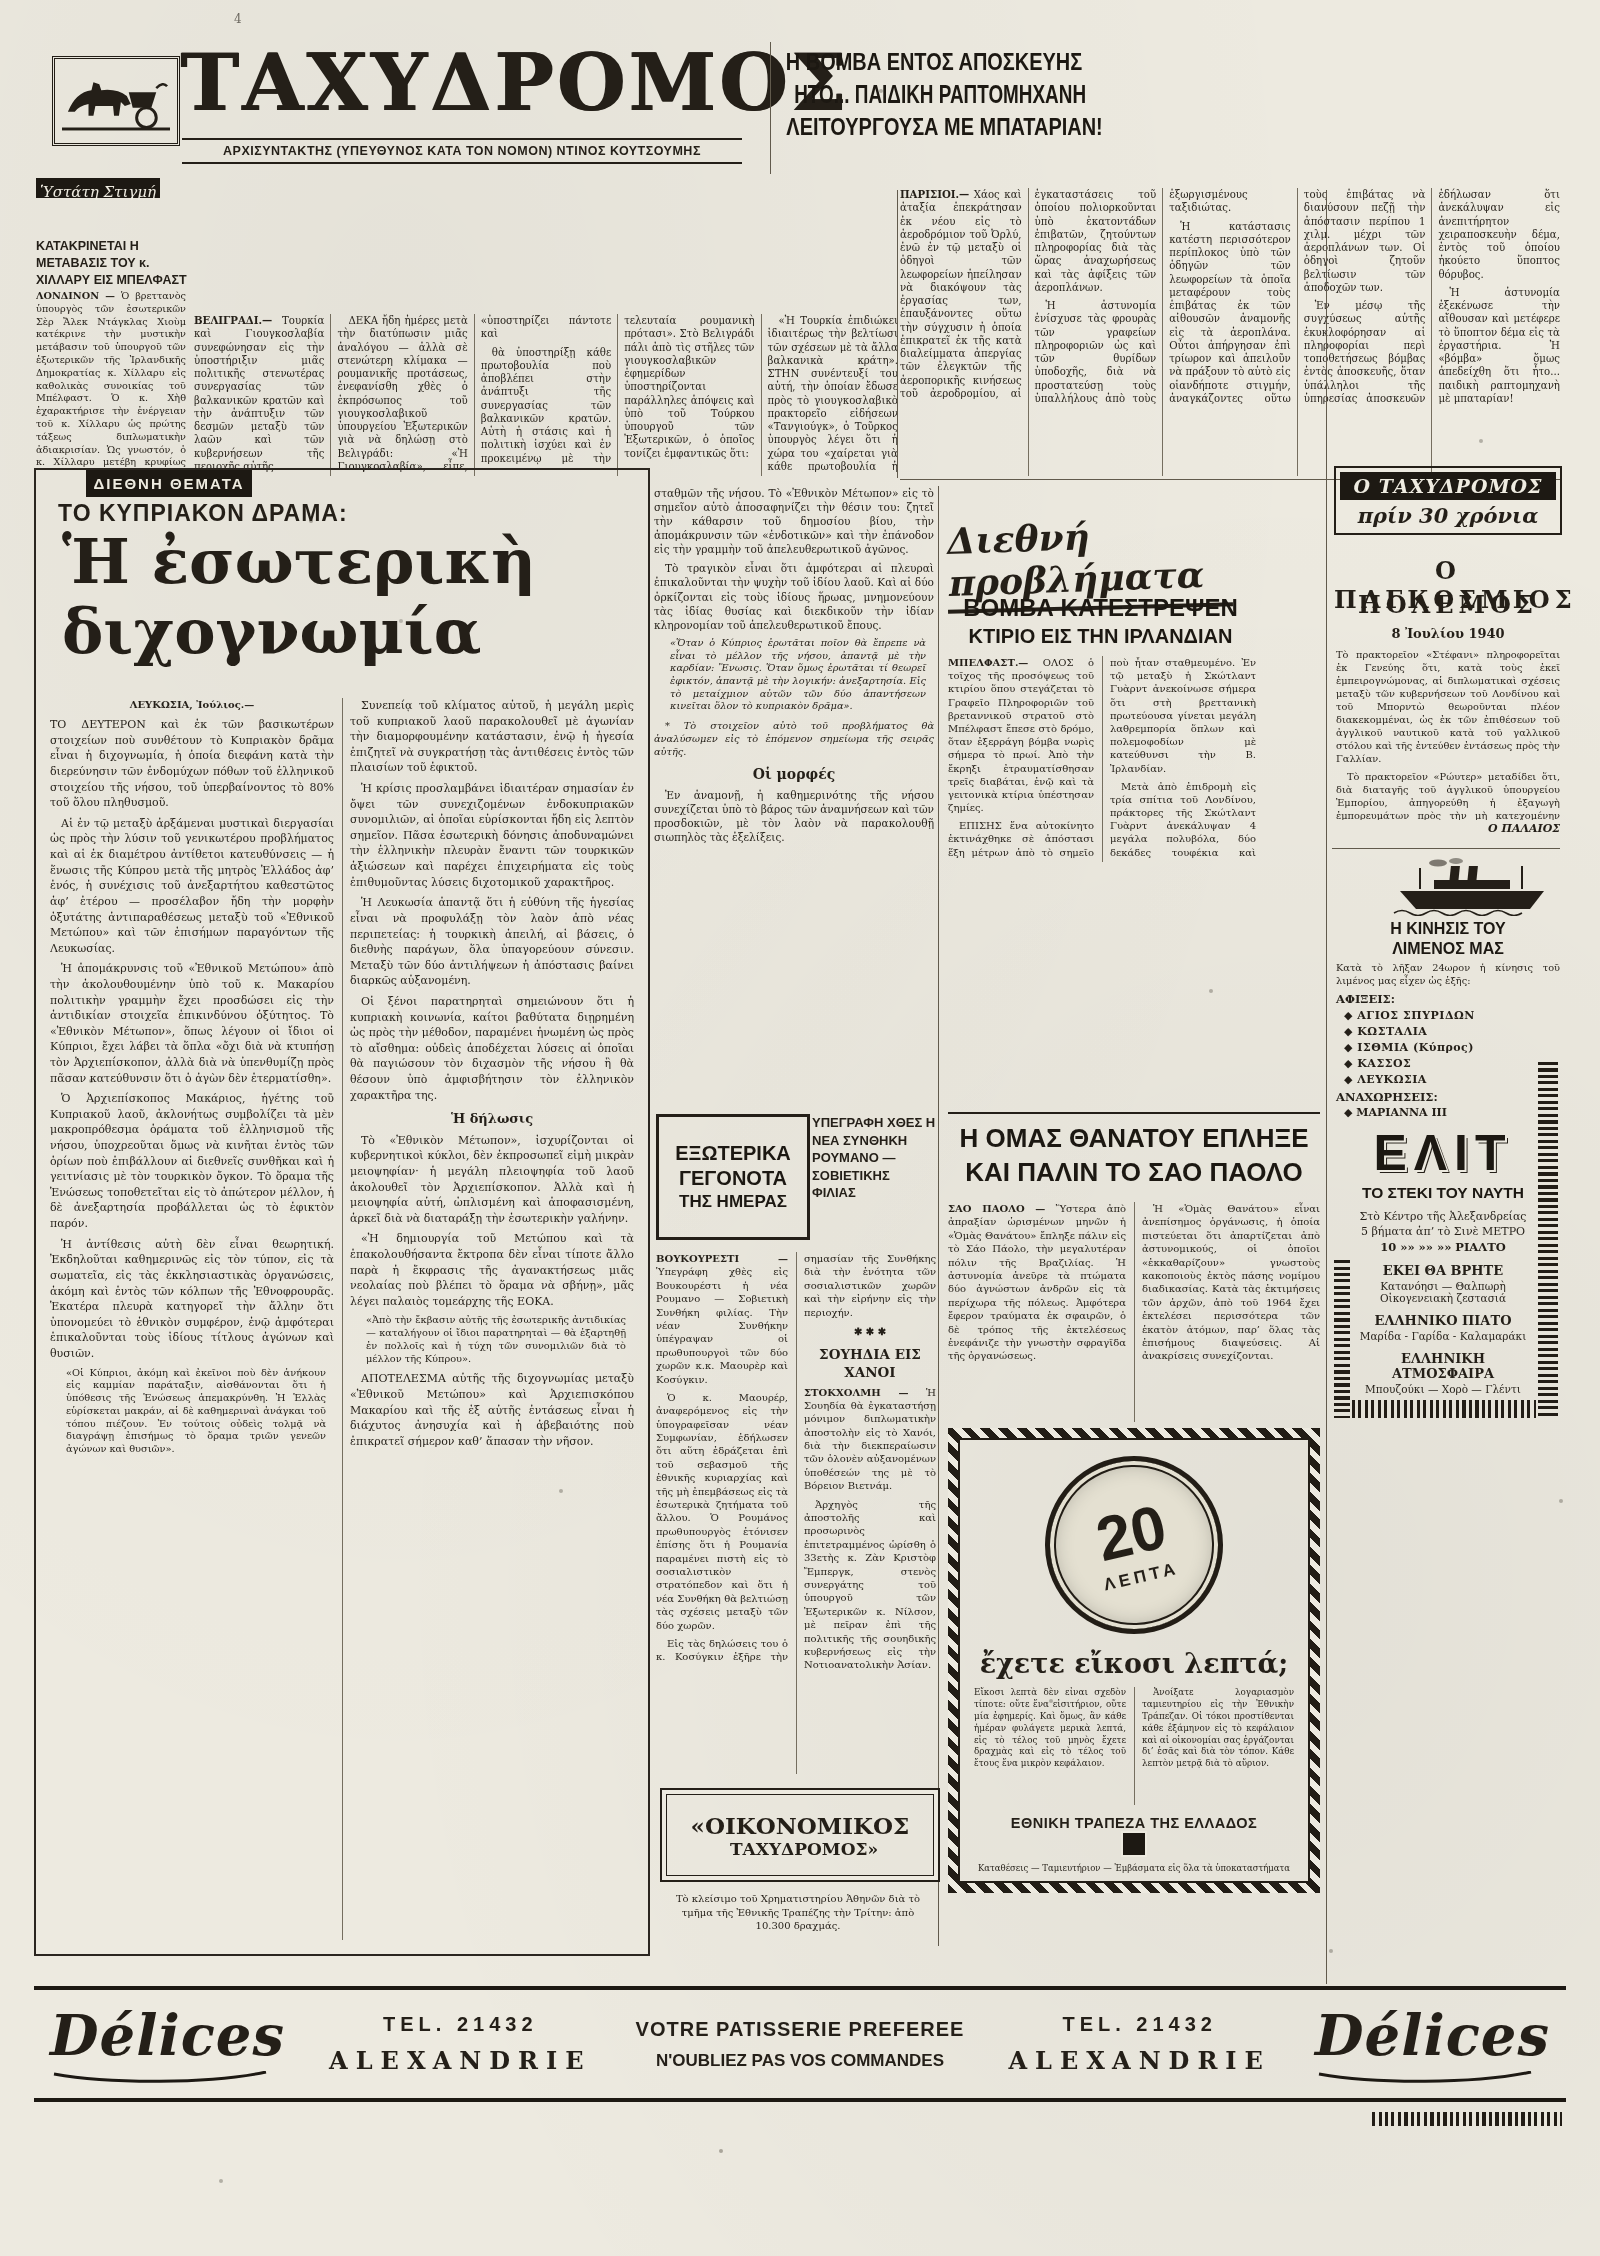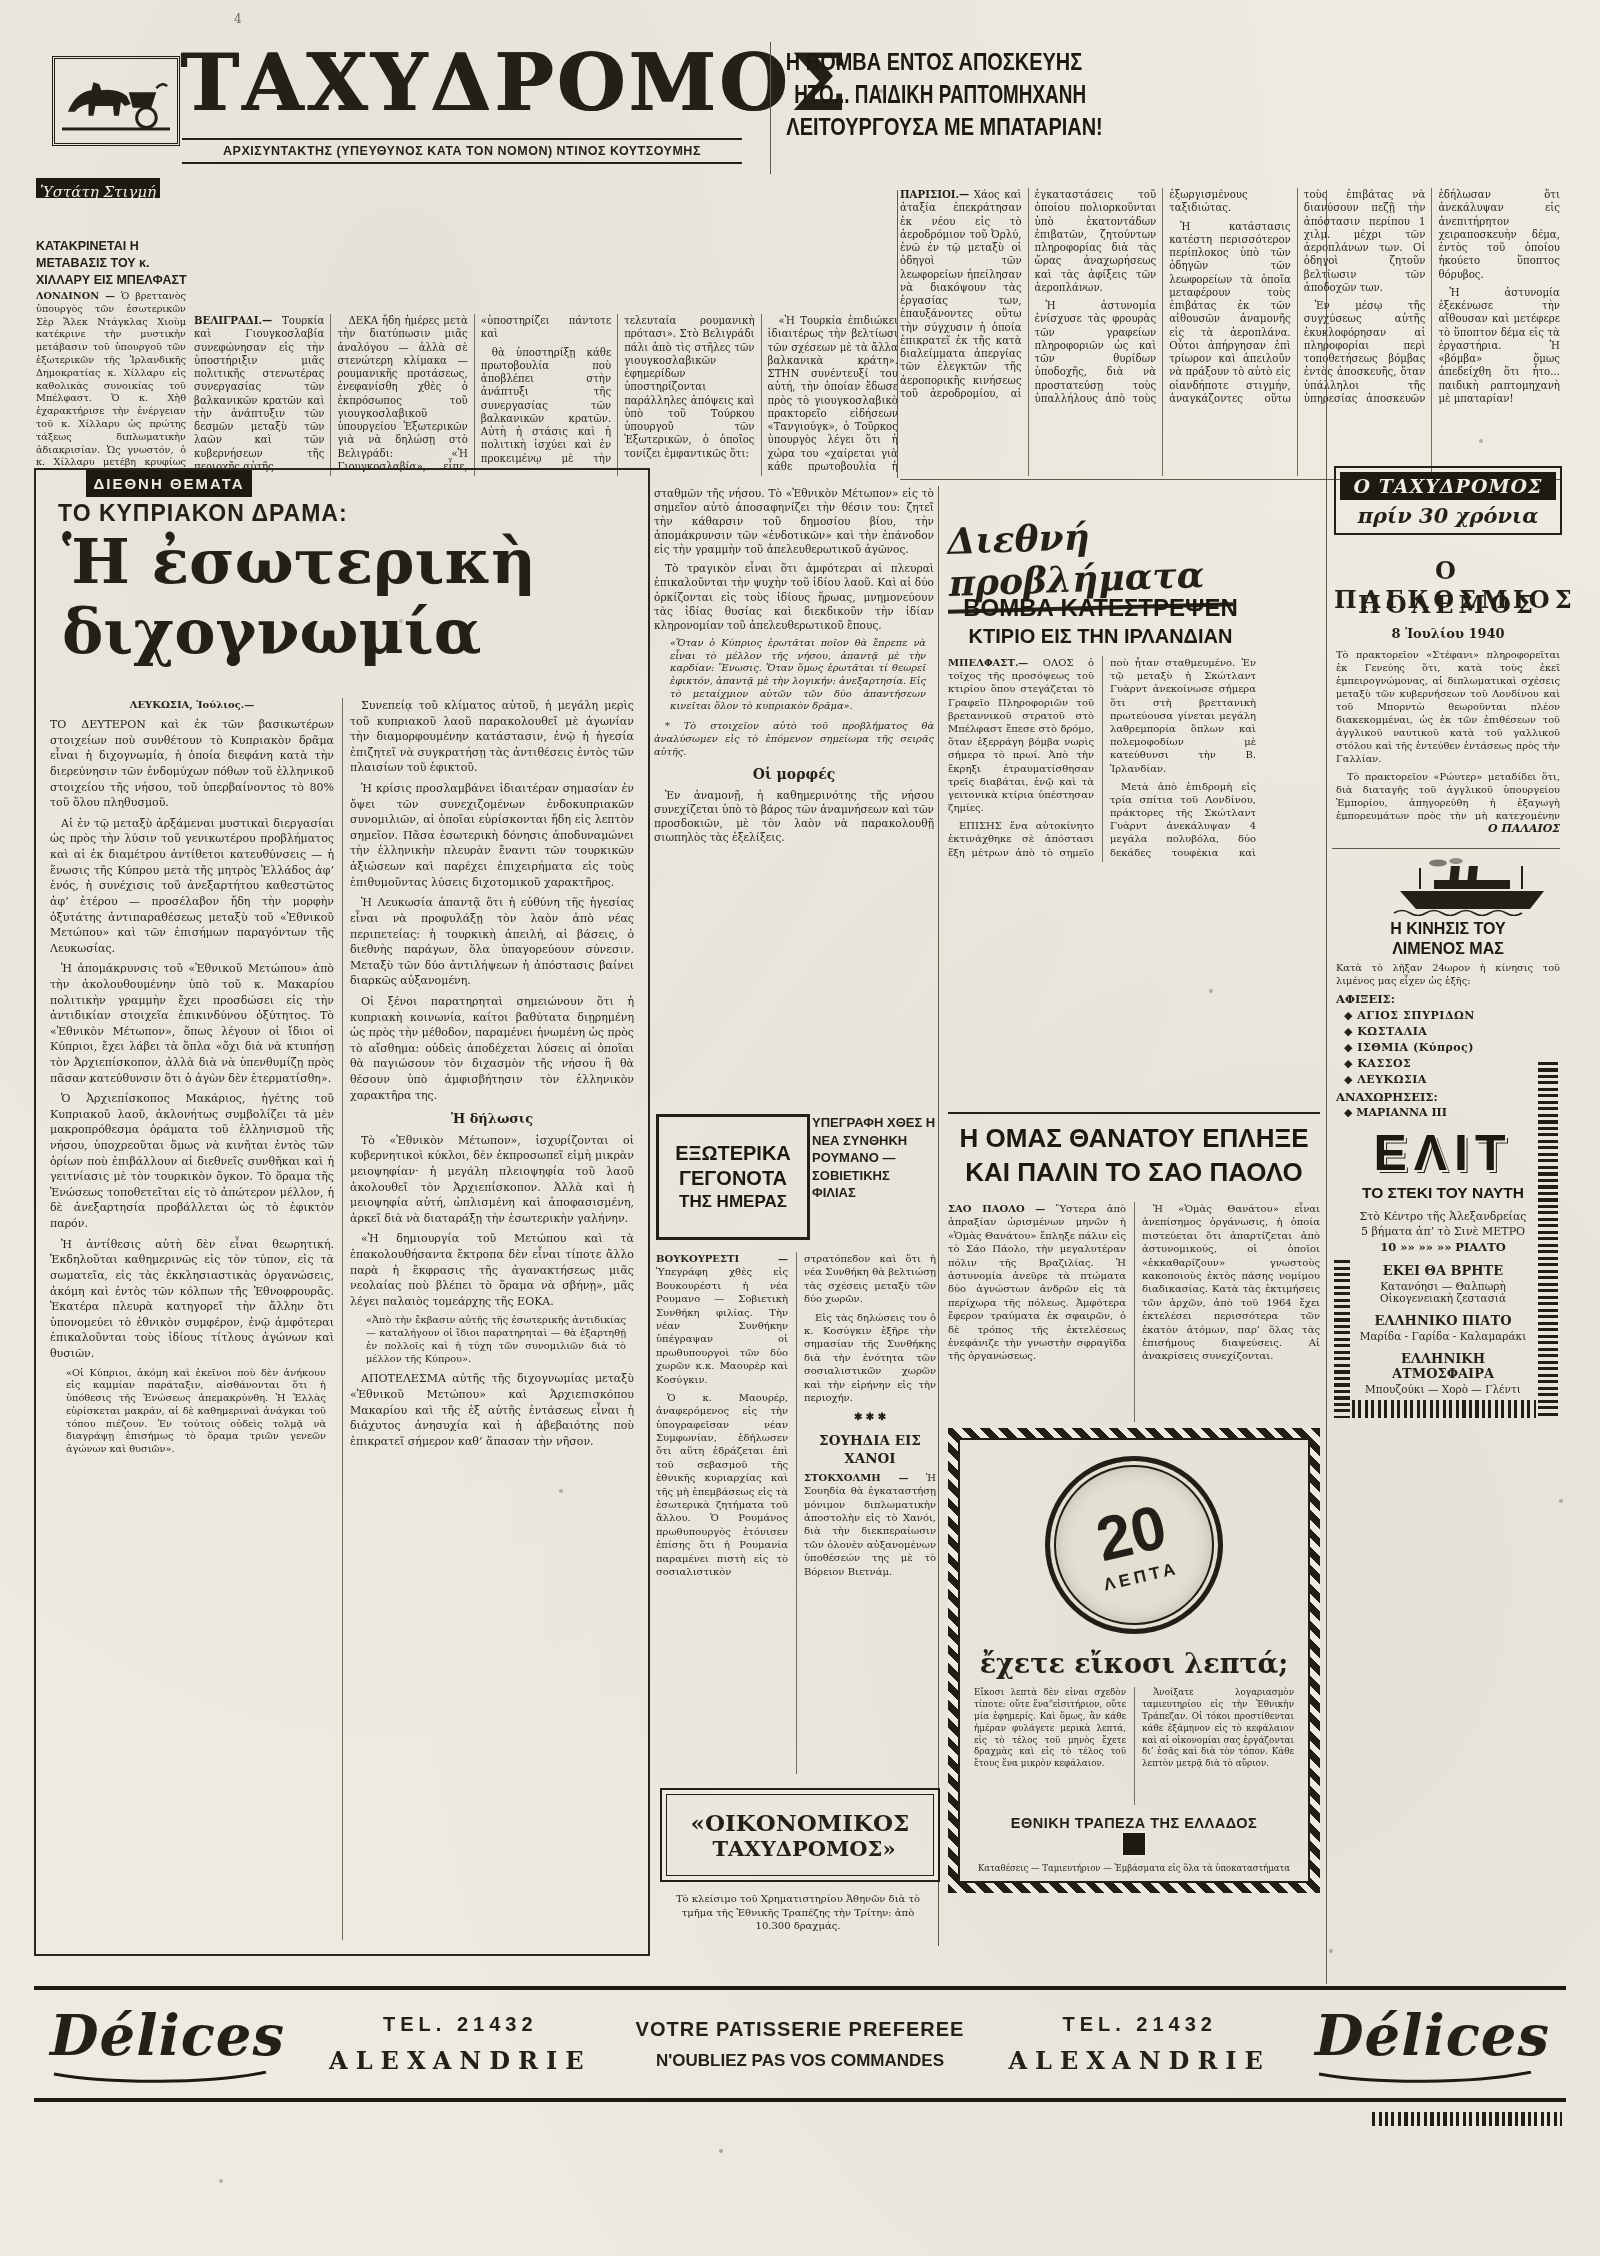--- a/index.html
+++ b/index.html
@@ -158,20 +158,21 @@
     <div class="hl" style="font-size:17px;">ΤΗΣ ΗΜΕΡΑΣ</div>
   </div>
   <div class="abs sans b" style="left:812px;top:1114px;width:124px;font-size:13px;line-height:1.35;">ΥΠΕΓΡΑΦΗ ΧΘΕΣ Η ΝΕΑ ΣΥΝΘΗΚΗ ΡΟΥΜΑΝΟ — ΣΟΒΙΕΤΙΚΗΣ ΦΙΛΙΑΣ</div>
   <div class="abs c2 just" style="left:656px;top:1252px;width:280px;height:522px;font-size:10px;line-height:1.34;overflow:hidden;">
     <p class="p0"><span class="dl">ΒΟΥΚΟΥΡΕΣΤΙ —</span> <span>Ὑπεγράφη χθὲς εἰς Βουκουρέστι ἡ νέα Ρουμανο — Σοβιετικὴ Συνθήκη φιλίας. Τὴν νέαν Συνθήκην ὑπέγραψαν οἱ πρωθυπουργοὶ τῶν δύο χωρῶν κ.κ. Μαουρὲρ καὶ Κοσύγκιν.</span></p>
     <p class="p">Ὁ κ. Μαουρέρ, ἀναφερόμενος εἰς τὴν ὑπογραφεῖσαν νέαν Συμφωνίαν, ἐδήλωσεν ὅτι αὕτη ἐδράζεται ἐπὶ τοῦ σεβασμοῦ τῆς ἐθνικῆς κυριαρχίας καὶ τῆς μὴ ἐπεμβάσεως εἰς τὰ ἐσωτερικὰ ζητήματα τοῦ ἄλλου. Ὁ Ρουμάνος πρωθυπουργὸς ἐτόνισεν ἐπίσης ὅτι ἡ Ρουμανία παραμένει πιστὴ εἰς τὸ σοσιαλιστικὸν στρατόπεδον καὶ ὅτι ἡ νέα Συνθήκη θὰ βελτιώσῃ τὰς σχέσεις μεταξὺ τῶν δύο χωρῶν.</p>
     <p class="p">Εἰς τὰς δηλώσεις του ὁ κ. Κοσύγκιν ἐξῆρε τὴν σημασίαν τῆς Συνθήκης διὰ τὴν ἑνότητα τῶν σοσιαλιστικῶν χωρῶν καὶ τὴν εἰρήνην εἰς τὴν περιοχήν.</p>
     <div class="ctr b" style="margin:6px 0;">✱ ✱ ✱</div>
     <div class="subhead" style="font-size:13.5px;">ΣΟΥΗΔΙΑ ΕΙΣ ΧΑΝΟΙ</div>
     <p class="p0"><span class="dl">ΣΤΟΚΧΟΛΜΗ —</span> <span>Ἡ Σουηδία θὰ ἐγκαταστήσῃ μόνιμον διπλωματικὴν ἀποστολὴν εἰς τὸ Χανόι, διὰ τὴν διεκπεραίωσιν τῶν ὁλονὲν αὐξανομένων ὑποθέσεών της μὲ τὸ Βόρειον Βιετνάμ.</span></p>
+    <p class="p">Ἀρχηγὸς τῆς ἀποστολῆς καὶ προσωρινὸς ἐπιτετραμμένος ὡρίσθη ὁ 33ετὴς κ. Ζὰν Κριστὸφ Ἔμπεργκ, στενὸς συνεργάτης τοῦ ὑπουργοῦ τῶν Ἐξωτερικῶν κ. Νίλσον, μὲ πεῖραν ἐπὶ τῆς πολιτικῆς τῆς σουηδικῆς κυβερνήσεως εἰς τὴν Νοτιοανατολικὴν Ἀσίαν.</p>
   </div>
 
   <div class="hr" style="left:948px;top:1112px;width:372px;height:2px;background:#241f18;"></div>
   <div class="abs ctr hl" style="left:948px;top:1122px;width:372px;font-size:26px;line-height:1.25;">Η ΟΜΑΣ ΘΑΝΑΤΟΥ ΕΠΛΗΞΕ</div>
   <div class="abs ctr hl" style="left:948px;top:1156px;width:372px;font-size:26px;line-height:1.25;">ΚΑΙ ΠΑΛΙΝ ΤΟ ΣΑΟ ΠΑΟΛΟ</div>
   <div class="abs c2 just" style="left:948px;top:1202px;width:372px;height:220px;font-size:10px;line-height:1.34;overflow:hidden;">
     <p class="p0"><span class="dl">ΣΑΟ ΠΑΟΛΟ —</span> <span>Ὕστερα ἀπὸ ἀπραξίαν ὡρισμένων μηνῶν ἡ «Ὁμὰς Θανάτου» ἔπληξε πάλιν εἰς τὸ Σάο Πάολο, τὴν μεγαλυτέραν πόλιν τῆς Βραζιλίας. Ἡ ἀστυνομία ἀνεῦρε τὰ πτώματα δύο ἀγνώστων ἀνδρῶν εἰς τὰ περίχωρα τῆς πόλεως. Ἀμφότερα ἔφερον τραύματα ἐκ σφαιρῶν, ὁ δὲ τρόπος τῆς ἐκτελέσεως ἐνεφάνιζε τὴν γνωστὴν σφραγῖδα τῆς ὀργανώσεως.</span></p>
     <p class="p">Ἡ «Ὁμὰς Θανάτου» εἶναι ἀνεπίσημος ὀργάνωσις, ἡ ὁποία πιστεύεται ὅτι ἀπαρτίζεται ἀπὸ ἀστυνομικούς, οἱ ὁποῖοι «ἐκκαθαρίζουν» γνωστοὺς κακοποιοὺς ἐκτὸς πάσης νομίμου διαδικασίας. Κατὰ τὰς ἐκτιμήσεις τῶν ἀρχῶν, ἀπὸ τοῦ 1964 ἔχει ἐκτελέσει περισσότερα τῶν ἑκατὸν ἀτόμων, παρ’ ὅλας τὰς ἐπισήμους διαψεύσεις. Αἱ ἀνακρίσεις συνεχίζονται.</p>
   </div>
 
@@ -189,21 +190,21 @@
       <div style="display:flex;align-items:center;justify-content:space-between;margin-top:10px;flex-direction:column;">
         <div class="sans b" style="font-size:14.5px;letter-spacing:.5px;">ΕΘΝΙΚΗ ΤΡΑΠΕΖΑ ΤΗΣ ΕΛΛΑΔΟΣ</div>
         <div style="width:26px;height:26px;background:#1d1913;box-shadow:inset 0 0 0 2px #edeae0,inset 0 0 0 4px #1d1913;"></div>
       </div>
       <div class="ctr" style="font-size:8.5px;margin-top:6px;">Καταθέσεις — Ταμιευτήριον — Ἐμβάσματα εἰς ὅλα τὰ ὑποκαταστήματα</div>
     </div>
   </div>
 
   <div class="abs ctr" style="left:660px;top:1788px;width:276px;height:90px;border:2px solid #241f18;box-shadow:inset 0 0 0 4px #edeae0,inset 0 0 0 5px #241f18;display:flex;flex-direction:column;justify-content:center;">
     <div class="b" style="font-size:23px;">«ΟΙΚΟΝΟΜΙΚΟΣ</div>
-    <div class="b" style="font-size:21px;margin-left:8px;">ΤΑΧΥΔΡΟΜΟΣ»</div>
+    <div class="b" style="font-size:17px;margin-left:8px;">ΤΑΧΥΔΡΟΜΟΣ»</div>
   </div>
   <div class="abs ctr" style="left:672px;top:1892px;width:252px;font-size:10px;line-height:1.35;">Τὸ κλείσιμο τοῦ Χρηματιστηρίου Ἀθηνῶν διὰ τὸ τμῆμα τῆς Ἐθνικῆς Τραπέζης τὴν Τρίτην: ἀπὸ 10.300 δραχμάς.</div>
 
   <div class="abs" style="left:1334px;top:466px;width:228px;border:2px solid #241f18;padding:4px;box-sizing:border-box;">
     <div class="blackbox ctr i b" style="font-size:19px;padding:3px 0;letter-spacing:1px;">Ο ΤΑΧΥΔΡΟΜΟΣ</div>
     <div class="ctr i b" style="font-size:21px;padding:3px 0 1px;">πρίν 30 χρόνια</div>
   </div>
   <div class="abs ctr b" style="left:1334px;top:556px;width:228px;font-size:24px;letter-spacing:5px;">Ο ΠΑΓΚΟΣΜΙΟΣ</div>
   <div class="abs ctr b" style="left:1334px;top:590px;width:228px;font-size:24px;letter-spacing:5px;">ΠΟΛΕΜΟΣ</div>
   <div class="abs ctr b" style="left:1334px;top:626px;width:228px;font-size:13px;">8 Ἰουλίου 1940</div>

